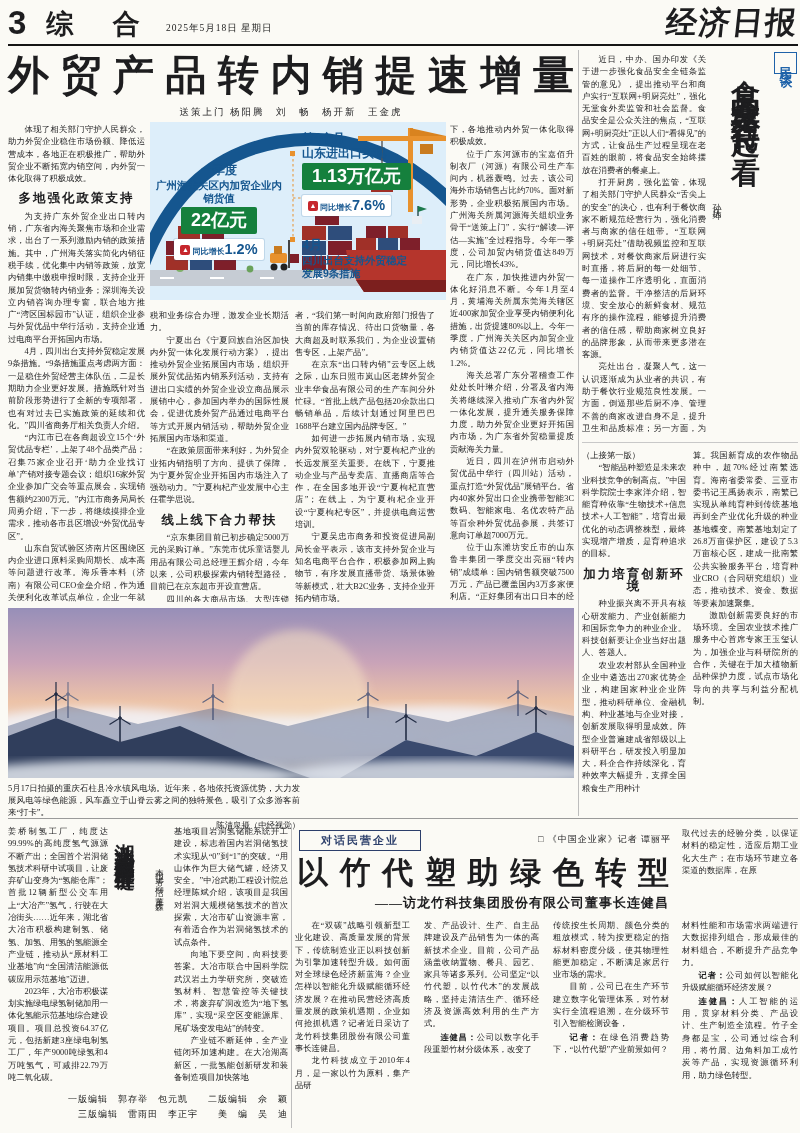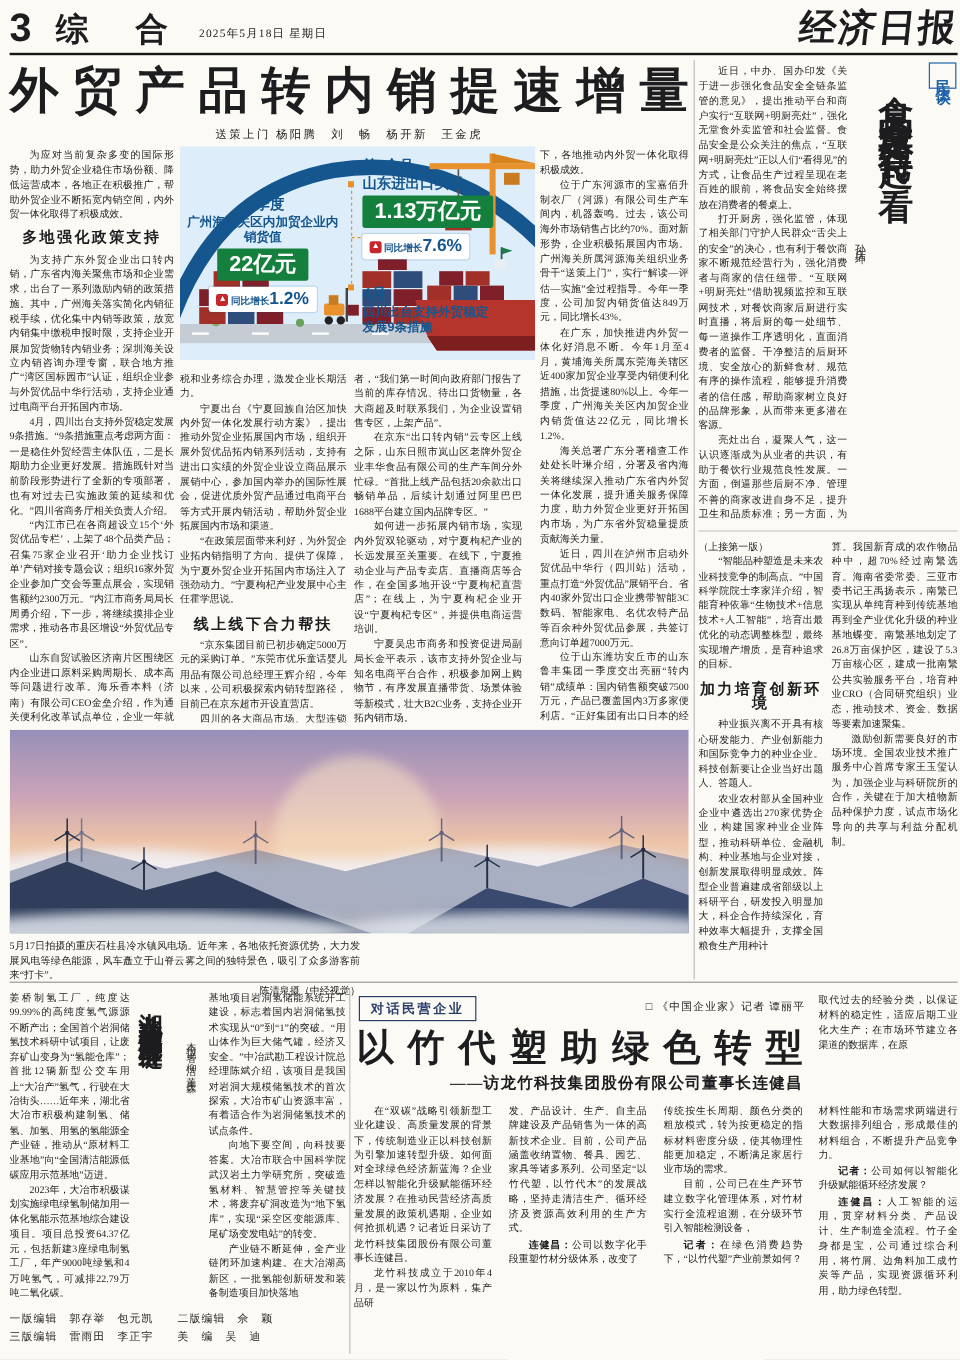--- a/index.html
+++ b/index.html
@@ -38,46 +38,46 @@
 .oped-label{writing-mode:vertical-rl;font-family:"Liberation Sans",sans-serif;font-weight:bold;font-size:12.5px;color:#1e62a9;border:1px solid #1e62a9;padding:4px 2px;letter-spacing:4px}
 .oped-title{writing-mode:vertical-rl;font-weight:900;font-size:29px;letter-spacing:7px;font-family:"Liberation Serif",serif}
 .oped-author{writing-mode:vertical-rl;font-size:9px;letter-spacing:4px;color:#333}
 
 .caption{font-size:8.4px;line-height:12px;text-align:justify}
 .caption .credit{display:block;text-align:right;margin-top:1px}
 
 .hyd-title{writing-mode:vertical-rl;font-weight:900;font-size:20px;letter-spacing:2.5px;font-family:"Liberation Sans",sans-serif}
 .hyd-byline{writing-mode:vertical-rl;font-size:8.5px;letter-spacing:3px;color:#333}
 
-.int-label{display:inline-block;border:1.5px solid #2c3f6b;color:#2c3f6b;font-family:"Liberation Sans",sans-serif;font-weight:bold;font-size:11px;padding:2px 9px;letter-spacing:2px}
+.int-label{display:inline-block;border:1.5px solid #2c3f6b;color:#2c3f6b;font-family:"Liberation Sans",sans-serif;font-weight:bold;font-size:11px;padding:2px 21px;letter-spacing:2px}
 .int-byline{font-size:9px;text-align:right;letter-spacing:1px}
 .int-title{font-family:"Liberation Sans",sans-serif;font-weight:900;font-size:31px;text-align:justify;text-align-last:justify;white-space:nowrap}
 .int-sub{font-weight:bold;font-size:13px;text-align:right;letter-spacing:1px}
 .vline{background:#bdbdbd;width:1px}
 .hline{background:#9a9a9a;height:1px}
-.footer-ed{font-size:9px;line-height:15px;text-align:left;letter-spacing:1px;color:#222}
+.footer-ed{font-size:9px;line-height:15px;text-align:right;letter-spacing:1px;color:#222}
 </style>
 </head>
 <body>
 
 <div id="page">
 
   <div class="abs hdr">
     <div class="pagenum">3</div>
     <div class="section">综 合</div>
     <div class="date">2025年5月18日 星期日</div>
   </div>
   <div class="abs masthead">经济日报</div>
   <div class="abs hrule" style="left:8px;top:44px;width:790px"></div>
 
   <div class="abs lead-title">外贸产品转内销提速增量</div>
   <div class="abs lead-byline">送策上门 杨阳腾　刘　畅　杨开新　王金虎</div>
 
   <div class="abs col" style="left:8px;top:124px;width:137px;height:478px">
-      <p>为应对当前复杂多变的国际形势，助力外贸企业稳住市场份额、降低运营成本，各地正在积极推广，帮助外贸企业不断拓宽内销空间，内外贸一体化取得了积极成效。</p>
+      <p>体现了相关部门守护人民群众，助力外贸企业稳住市场份额、降低运营成本，各地正在积极推广，帮助外贸企业不断拓宽内销空间，内外贸一体化取得了积极成效。</p>
       <div class="sub-head">多地强化政策支持</div>
       <p>为支持广东外贸企业出口转内销，广东省内海关聚焦市场和企业需求，出台了一系列激励内销的政策措施。其中，广州海关落实简化内销征税手续，优化集中内销等政策，放宽内销集中缴税申报时限，支持企业开展加贸货物转内销业务；深圳海关设立内销咨询办理专窗，联合地方推广“湾区国标园市”认证，组织企业参与外贸优品中华行活动，支持企业通过电商平台开拓国内市场。</p>
       <p>4月，四川出台支持外贸稳定发展9条措施。“9条措施重点考虑两方面：一是稳住外贸经营主体队伍，二是长期助力企业更好发展。措施既针对当前阶段形势进行了全新的专项部署，也有对过去已实施政策的延续和优化。”四川省商务厅相关负责人介绍。</p>
       <p>“内江市已在各商超设立15个‘外贸优品专栏’，上架了48个品类产品；召集75家企业召开‘助力企业找订单’产销对接专题会议；组织16家外贸企业参加广交会等重点展会，实现销售额约2300万元。”内江市商务局局长周勇介绍，下一步，将继续摸排企业需求，推动各市县区增设“外贸优品专区”。</p>
       <p>山东自贸试验区济南片区围绕区内企业进口原料采购周期长、成本高等问题进行改革。海乐香本料（济南）有限公司CEO金垒介绍，作为通关便利化改革试点单位，企业一年就能节约进口原材料的成本30多万元。</p>
     </div>
 
   <div class="abs info">
     <svg width="296" height="178" viewBox="0 0 296 178">
       <path d="M-10,152 Q28,38 128,20 Q228,4 305,84" stroke="#15568f" stroke-width="13" fill="none"></path>

